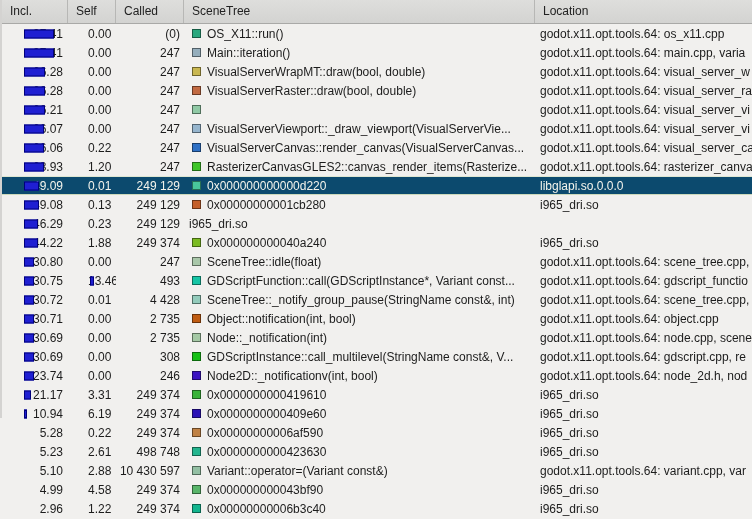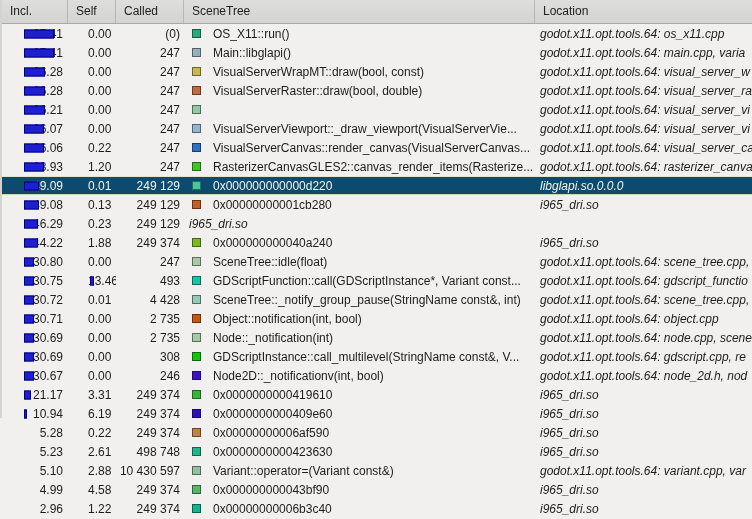--- a/index.html
+++ b/index.html
@@ -43,22 +43,22 @@
     transform:translateY(-50%);
     height:9px;box-sizing:border-box;
   }
   .called{text-align:right;padding-right:4px;}
   .func{display:flex;align-items:center;padding-left:8px;}
   .icon{
     display:inline-block;width:9px;height:9px;flex:0 0 9px;
     border:1px solid rgba(0,0,0,0.45);box-sizing:border-box;
     margin-right:6px;
   }
-  .fname{white-space:nowrap;overflow:hidden;margin-left:6px;}
-  .loc{padding-left:5px;font-style:italic;}
+  .fname{white-space:nowrap;overflow:hidden;}
+  .loc{padding-left:5px;}
 </style>
 </head>
 <body>
 
 <div class="profiler">
   <div class="hdr">
     <div class="hcell">Incl.</div>
     <div class="hcell">Self</div>
     <div class="hcell">Called</div>
     <div class="hcell">SceneTree</div>
@@ -74,31 +74,31 @@
           <span class="fname">OS_X11::run()</span>
         </div>
         <div class="cell loc">godot.x11.opt.tools.64: os_x11.cpp</div>
       </div>
       <div class="row">
         <div class="cell incl"><span class="bar" style="width:30px;background:#1f1fd2;border:1px solid #00007a;"></span><span>97.41</span></div>
         <div class="cell self"><span>0.00</span></div>
         <div class="cell called">247</div>
         <div class="cell func">
           <span class="icon" style="background:#95aebc"></span>
-          <span class="fname">Main::libglapi()</span>
+          <span class="fname">Main::iteration()</span>
         </div>
         <div class="cell loc">godot.x11.opt.tools.64: main.cpp, varia</div>
       </div>
       <div class="row">
         <div class="cell incl"><span class="bar" style="width:21px;background:#1f1fd2;border:1px solid #00007a;"></span><span>66.28</span></div>
         <div class="cell self"><span>0.00</span></div>
         <div class="cell called">247</div>
         <div class="cell func">
           <span class="icon" style="background:#c9b750"></span>
-          <span class="fname">VisualServerWrapMT::draw(bool, const)</span>
+          <span class="fname">VisualServerWrapMT::draw(bool, double)</span>
         </div>
         <div class="cell loc">godot.x11.opt.tools.64: visual_server_w</div>
       </div>
       <div class="row">
         <div class="cell incl"><span class="bar" style="width:21px;background:#1f1fd2;border:1px solid #00007a;"></span><span>66.28</span></div>
         <div class="cell self"><span>0.00</span></div>
         <div class="cell called">247</div>
         <div class="cell func">
           <span class="icon" style="background:#c26a42"></span>
           <span class="fname">VisualServerRaster::draw(bool, double)</span>
@@ -234,21 +234,21 @@
         <div class="cell incl"><span class="bar" style="width:10px;background:#1f1fd2;border:1px solid #00007a;"></span><span>30.69</span></div>
         <div class="cell self"><span>0.00</span></div>
         <div class="cell called">308</div>
         <div class="cell func">
           <span class="icon" style="background:#16c116"></span>
           <span class="fname">GDScriptInstance::call_multilevel(StringName const&amp;, V...</span>
         </div>
         <div class="cell loc">godot.x11.opt.tools.64: gdscript.cpp, re</div>
       </div>
       <div class="row">
-        <div class="cell incl"><span class="bar" style="width:10px;background:#1f1fd2;border:1px solid #00007a;"></span><span>30.67</span></div>
+        <div class="cell incl"><span class="bar" style="width:10px;background:#1f1fd2;border:1px solid #00007a;"></span><span>23.74</span></div>
         <div class="cell self"><span>0.00</span></div>
         <div class="cell called">246</div>
         <div class="cell func">
           <span class="icon" style="background:#3c13c1"></span>
           <span class="fname">Node2D::_notificationv(int, bool)</span>
         </div>
         <div class="cell loc">godot.x11.opt.tools.64: node_2d.h, nod</div>
       </div>
       <div class="row">
         <div class="cell incl"><span class="bar" style="width:7px;background:#1f1fd2;border:1px solid #00007a;"></span><span>21.17</span></div>

